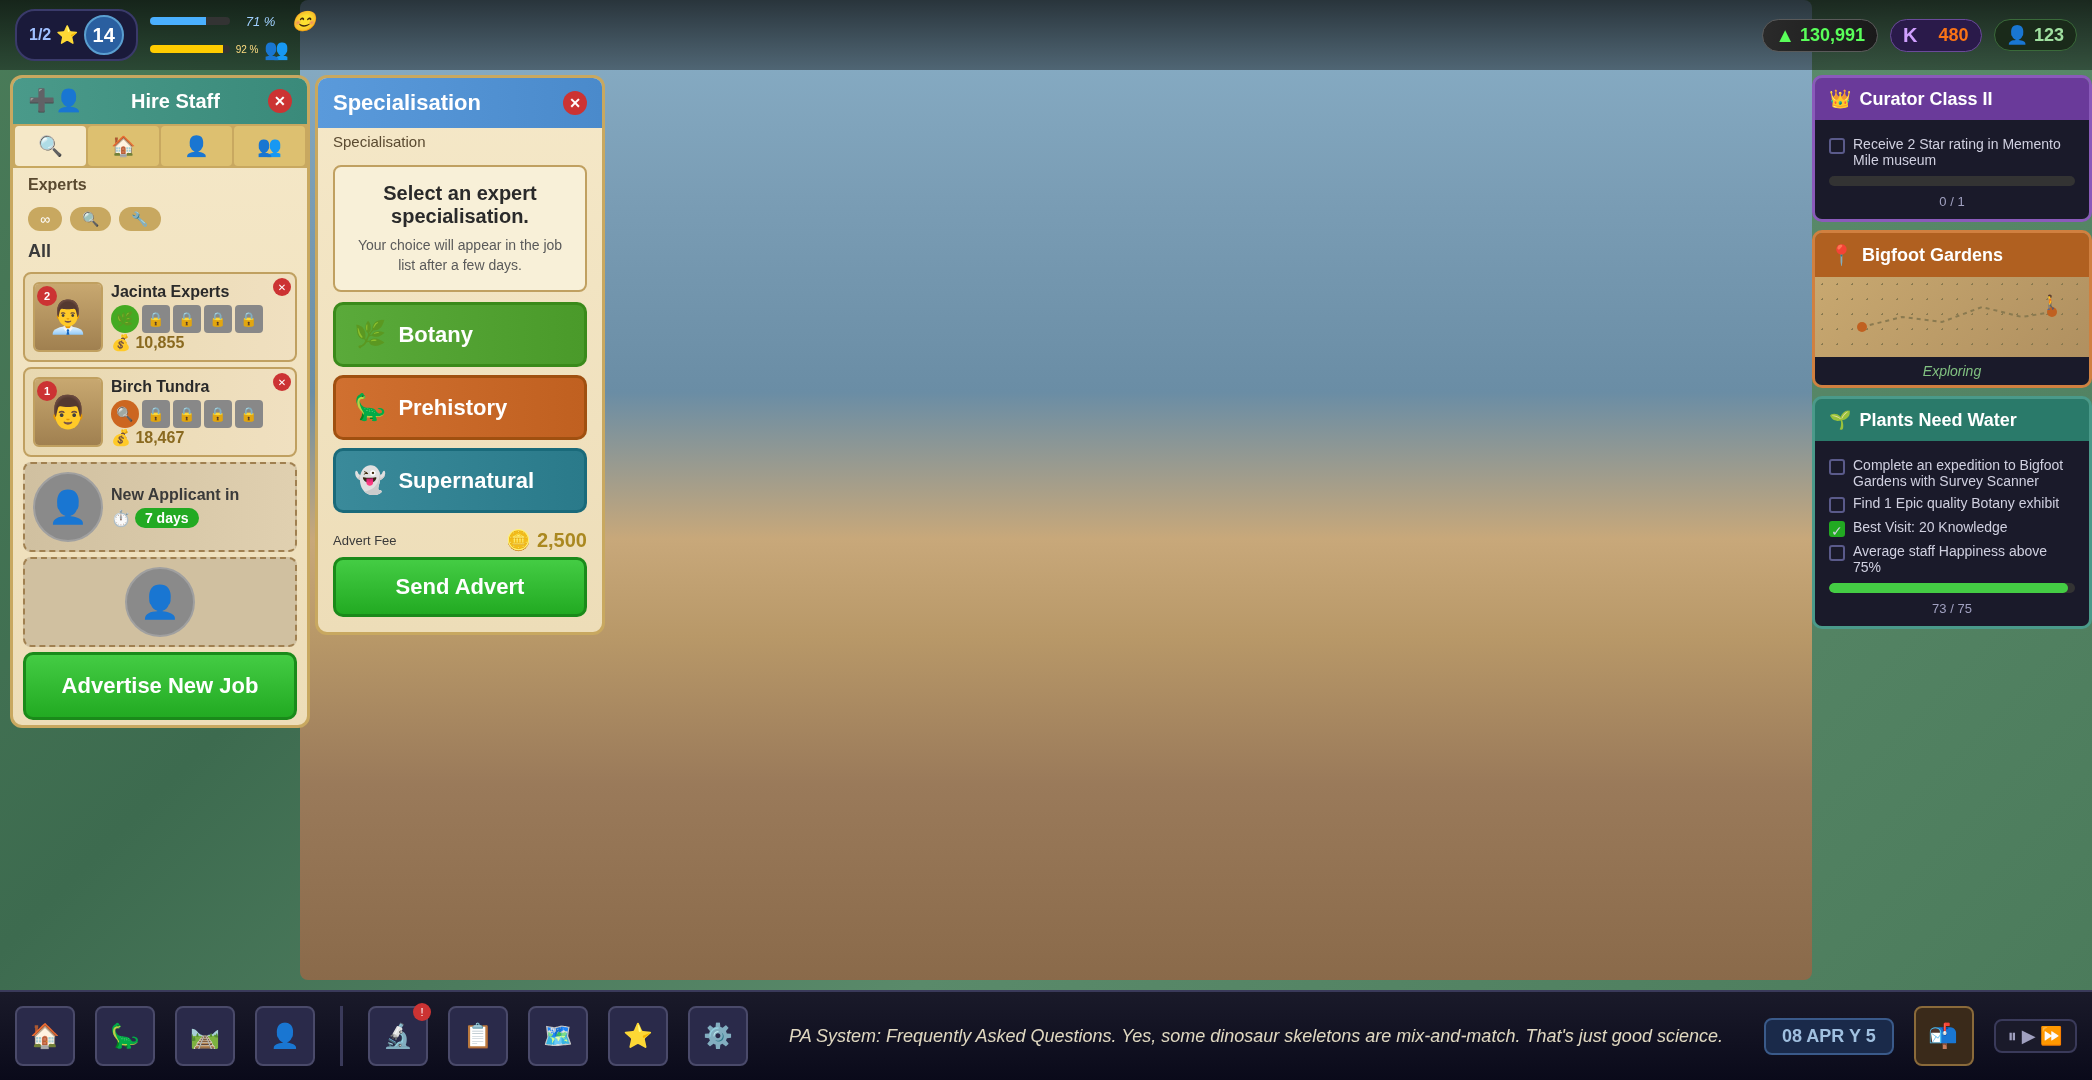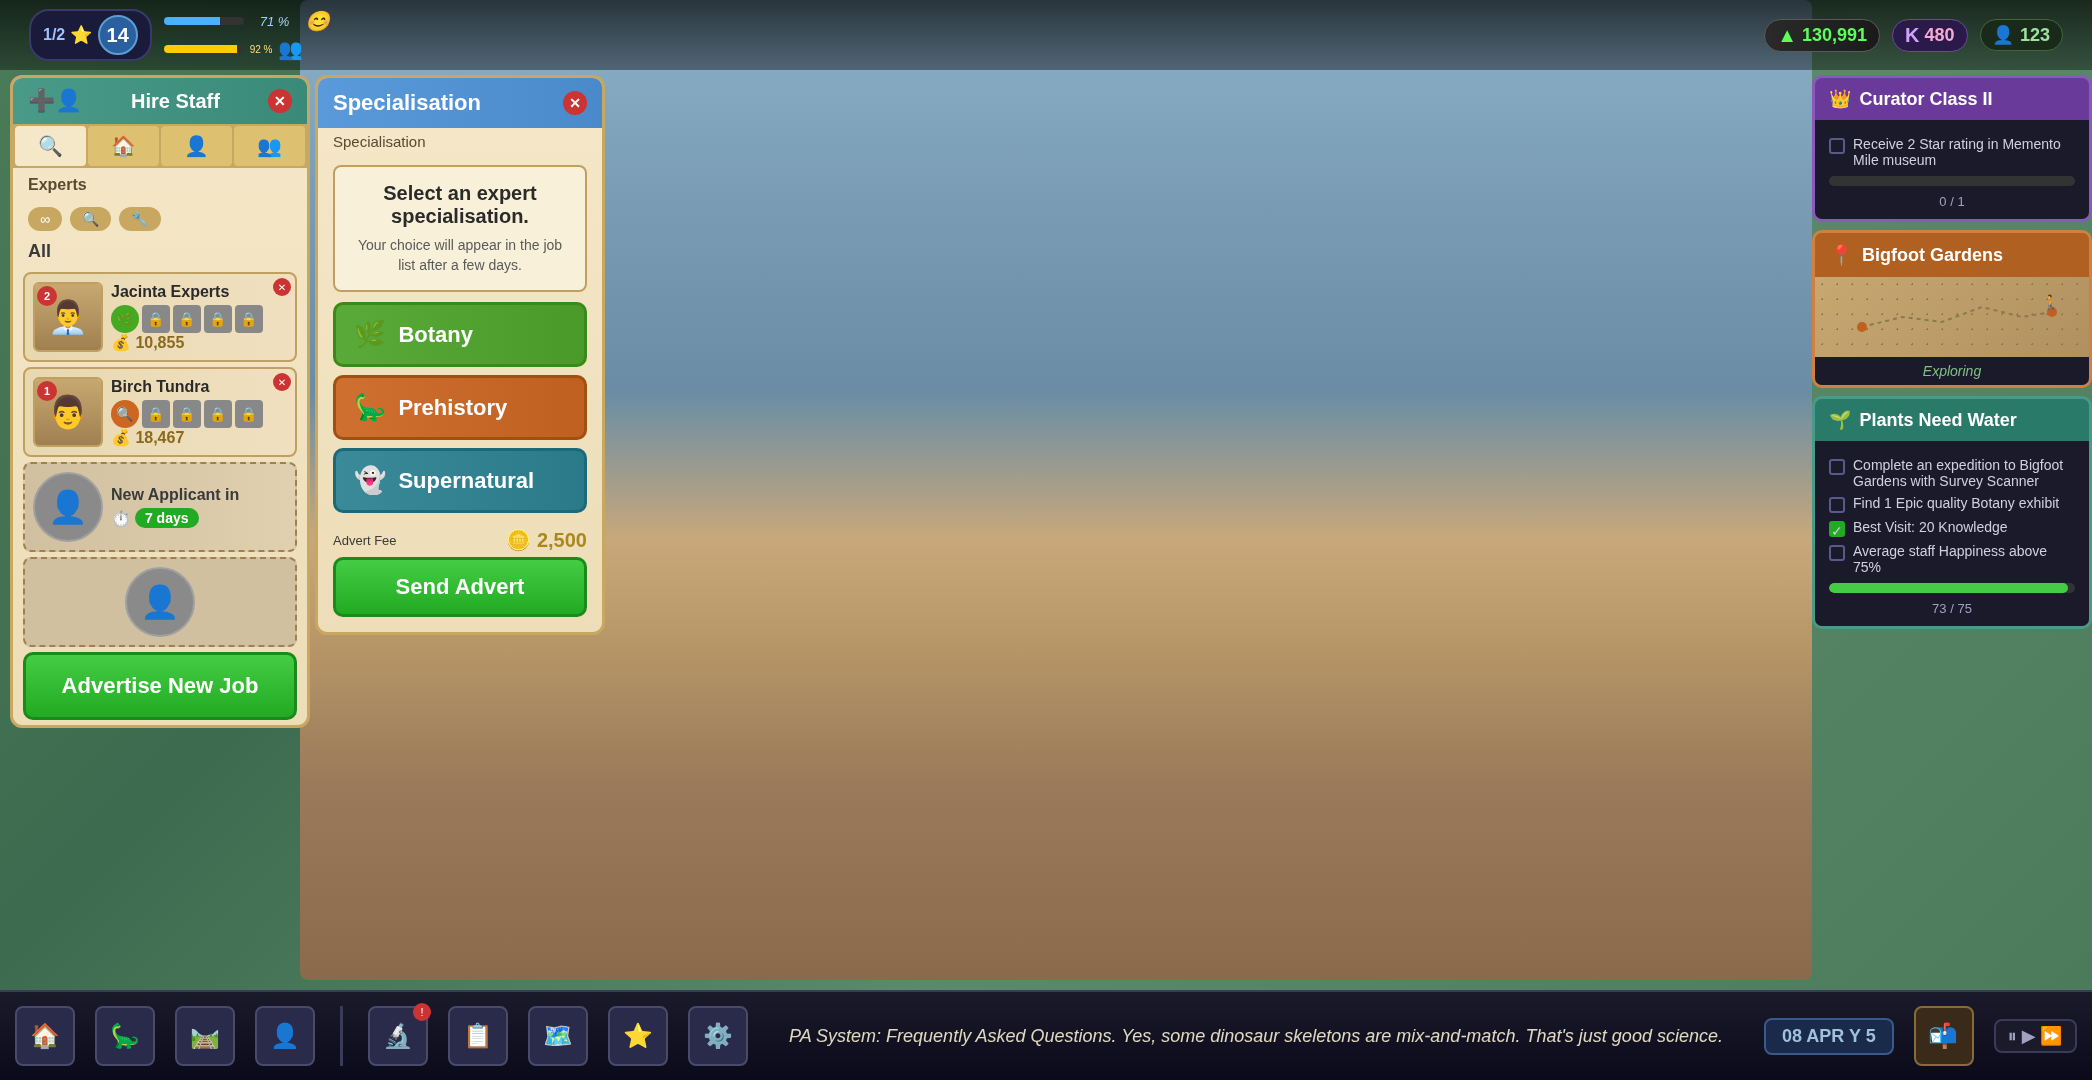--- a/index.html
+++ b/index.html
@@ -28,21 +28,21 @@
     }
 
     
     .top-hud {
       position: absolute;
       top: 0; left: 0; right: 0;
       height: 70px;
       background: linear-gradient(180deg, rgba(0,0,0,0.7) 0%, rgba(0,0,0,0.4) 100%);
       display: flex;
       align-items: center;
-      padding: 0 29px;
+      padding: 0 15px;
       gap: 10px;
       z-index: 100;
     }
 
     .hud-item {
       display: flex;
       align-items: center;
       gap: 5px;
       background: rgba(0,0,0,0.5);
       border-radius: 20px;
@@ -652,21 +652,21 @@
 
   <div class="hud-spacer"></div>
 
   <div class="hud-right">
     <div class="hud-item hud-money">
       <span style="color:#5aff5a;font-size:20px;">▲</span>
       <span class="hud-green">130,991</span>
     </div>
     <div class="hud-item" style="background:#2a1a4a;border:1px solid #6a4a9a;">
       <span style="color:#d0a0ff;font-size:20px;">K</span>
-      <span style="color:#f9a8d4;">480</span>
+      <span style="color:#f97316;margin-left:16px;">480</span>
     </div>
     <div class="hud-item" style="background:#1a2a1a;border:1px solid #3a6a3a;">
       <span style="font-size:18px;">👤</span>
       <span style="color:#a0e0a0;">123</span>
     </div>
   </div>
 </div>
 
 <div class="hire-staff-panel">
   <div class="panel-header">

